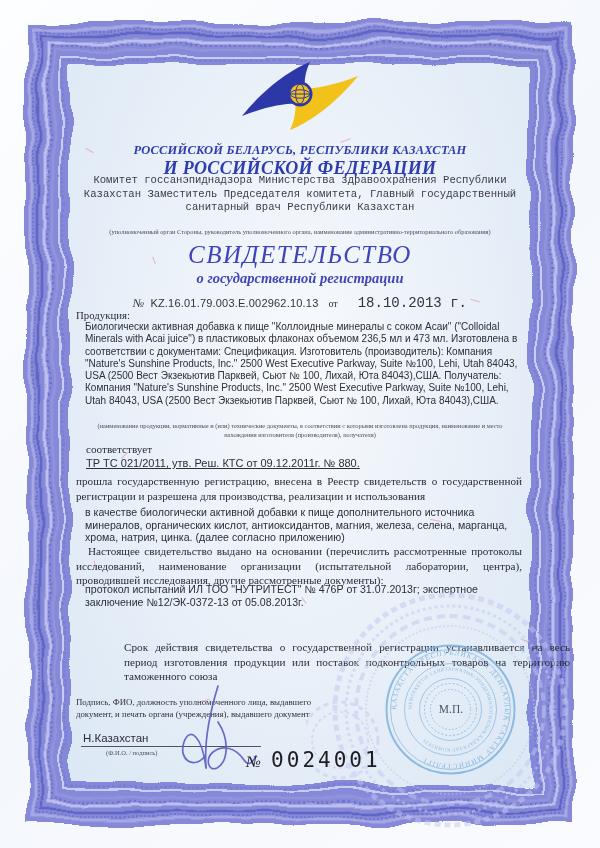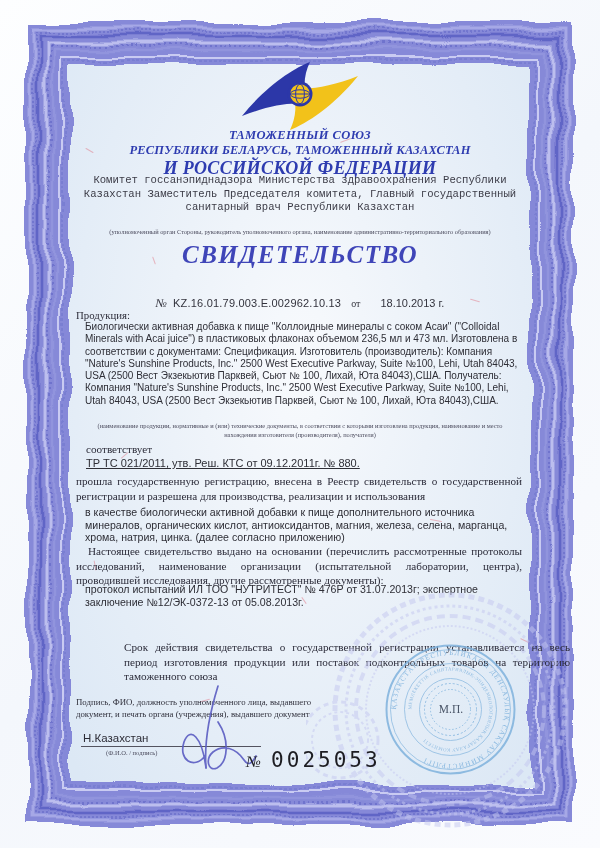--- a/index.html
+++ b/index.html
@@ -32,28 +32,28 @@
 
   .union-line{width:100%;text-align:center;font-weight:bold;font-style:italic;color:var(--header_blue);}
   .union-1{top:66px;font-size:12.5px;letter-spacing:.4px;}
   .union-2{top:81px;font-size:12.5px;letter-spacing:.2px;}
   .union-3{top:96px;font-size:18px;letter-spacing:.4px;}
 
   .authority{left:6px;top:112px;width:452px;font-size:10.6px;line-height:1.28;color:#3b3b46;text-align:center;font-family:Liberation Mono, monospace;}
   .small-note{font-size:6.4px;color:#4c4c5e;text-align:center;line-height:1.35;}
   .authority-note{left:10px;top:166px;width:444px;}
 
-  .cert-title{top:179px;width:100%;text-align:center;font-size:25px;font-weight:bold;font-style:italic;color:var(--title_blue);letter-spacing:1.5px;}
+  .cert-title{top:179px;width:100%;text-align:center;font-size:25px;font-weight:normal;font-style:italic;color:var(--title_blue);letter-spacing:1.5px;}
   .cert-subtitle{top:208px;width:100%;text-align:center;font-size:14.5px;font-weight:bold;font-style:italic;color:var(--title_blue);}
 
   .number-line{top:231px;width:100%;text-align:center;color:#33333d;}
   .number-line .no{font-style:italic;font-size:12px;margin-right:6px;}
   .number-line .num{font-family:"Liberation Sans",sans-serif;font-size:11px;letter-spacing:.2px;}
   .number-line .ot{font-size:10px;margin:0 20px 0 10px;}
-  .number-line .date{font-family:Liberation Sans, sans-serif;font-size:11px;margin-top:13px;}
+  .number-line .date{font-family:Liberation Mono, monospace;font-size:14px;margin-top:13px;}
 
   .product-label{left:8px;top:247px;font-size:10.8px;color:#2d2d3a;}
   .product-desc{left:17px;top:259px;width:444px;font-size:10px;line-height:1.23;color:var(--body_text);}
   .product-note{left:16px;top:360px;width:432px;}
 
   .conforms-label{left:18px;top:381px;font-size:11.2px;color:#2d2d3a;}
   .conforms-value{left:18px;top:395px;font-size:11px;color:var(--body_text);text-decoration:underline;}
 
   .para-serif{font-size:11.2px;line-height:1.3;color:#2c2c3a;text-align:justify;}
   .registration{left:8px;top:412px;width:446px;}
@@ -116,28 +116,28 @@
     <svg class="abs" style="left:168px;top:0px" width="128" height="68" viewBox="0 0 128 68">
       <path d="M74 0 C58 6 30 24 6 54 C34 43 58 39 73 43 C66 28 68 12 74 0 Z" fill="#2c37a8"></path>
       <path d="M54 68 C70 62 98 44 122 14 C94 25 70 29 55 25 C62 40 60 56 54 68 Z" fill="#f2c21a"></path>
       <circle cx="64" cy="32" r="12.5" fill="#2c37a8"></circle>
       <circle cx="64" cy="32" r="9.8" fill="#f2c21a"></circle>
       <ellipse cx="64" cy="32" rx="9.8" ry="4.2" fill="none" stroke="#2c37a8" stroke-width="1"></ellipse>
       <ellipse cx="64" cy="32" rx="4.4" ry="9.8" fill="none" stroke="#2c37a8" stroke-width="1"></ellipse>
       <line x1="54.2" y1="32" x2="73.8" y2="32" stroke="#2c37a8" stroke-width="1"></line>
     </svg>
 
-    <div class="abs union-line union-1">ТАМОЖЕННЫЙ СОЮЗ</div>
-    <div class="abs union-line union-2">РЕСПУБЛИКИ БЕЛАРУСЬ, ТАМОЖЕННЫЙ КАЗАХСТАН</div>
+    <div class="abs union-line union-2">РОССИЙСКОЙ БЕЛАРУСЬ, РЕСПУБЛИКИ КАЗАХСТАН</div>
     <div class="abs union-line union-3">И РОССИЙСКОЙ ФЕДЕРАЦИИ</div>
 
     <div class="abs authority sans">Комитет госсанэпиднадзора Министерства здравоохранения Республики Казахстан Заместитель Председателя комитета, Главный государственный санитарный врач Республики Казахстан</div>
     <div class="abs small-note authority-note">(уполномоченный орган Стороны, руководитель уполномоченного органа, наименование административно-территориального образования)</div>
 
     <div class="abs cert-title">СВИДЕТЕЛЬСТВО</div>
+    <div class="abs cert-subtitle">о государственной регистрации</div>
 
     <div class="abs number-line">
       <span class="no">№</span><span class="num">KZ.16.01.79.003.Е.002962.10.13</span><span class="ot">от</span><span class="date">18.10.2013 г.</span>
     </div>
 
     <div class="abs product-label">Продукция:</div>
     <div class="abs product-desc sans">Биологически активная добавка к пище "Коллоидные минералы с соком Асаи" ("Colloidal Minerals with Acai juice") в пластиковых флаконах объемом 236,5 мл и 473 мл. Изготовлена в соответствии с документами: Спецификация. Изготовитель (производитель): Компания "Nature's Sunshine Products, Inc." 2500 West Executive Parkway, Suite №100, Lehi, Utah 84043, USA (2500 Вест Экзекьютив Парквей, Сьют № 100, Лихай, Юта 84043),США.  Получатель: Компания "Nature's Sunshine Products, Inc." 2500 West Executive Parkway, Suite №100, Lehi, Utah 84043, USA (2500 Вест Экзекьютив Парквей, Сьют № 100, Лихай, Юта 84043),США.</div>
     <div class="abs small-note product-note">(наименование продукции, нормативные и (или) технические документы, в соответствии с которыми изготовлена продукция, наименование и место нахождения изготовителя (производителя), получателя)</div>
 
     <div class="abs conforms-label">соответствует</div>
@@ -190,17 +190,17 @@
     <svg class="abs" style="left:92px;top:622px" width="120" height="95" viewBox="0 0 120 95">
       <g fill="none" stroke="var(--ink_blue)" stroke-width="1.7" stroke-linecap="round" opacity="0.9">
         <path d="M58 2 C50 28 44 58 46 84"></path>
         <path d="M46 84 C42 52 30 42 24 58 C18 76 34 86 45 72"></path>
         <path d="M58 38 C70 56 68 78 57 84 C48 88 45 75 53 68 C63 60 76 64 84 76 C88 82 92 80 96 72"></path>
       </g>
     </svg>
 
     <div class="abs serial">
       <span class="no">№</span>
-      <span class="digits">0025053</span>
+      <span class="digits">0024001</span>
     </div>
 
   </div>
 </div>
 
 </body></html>

